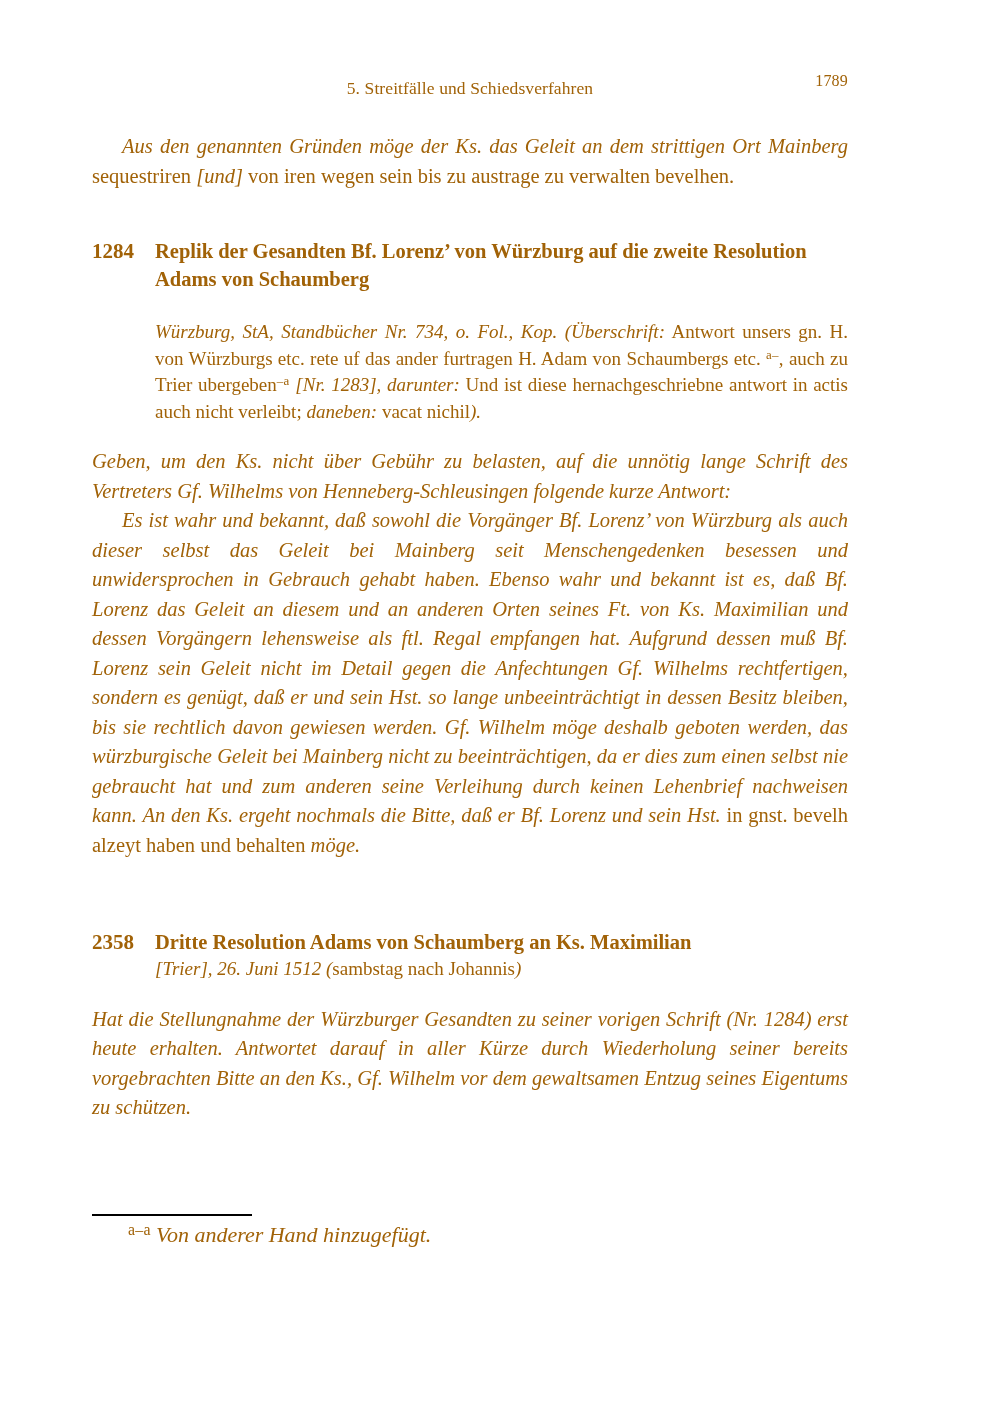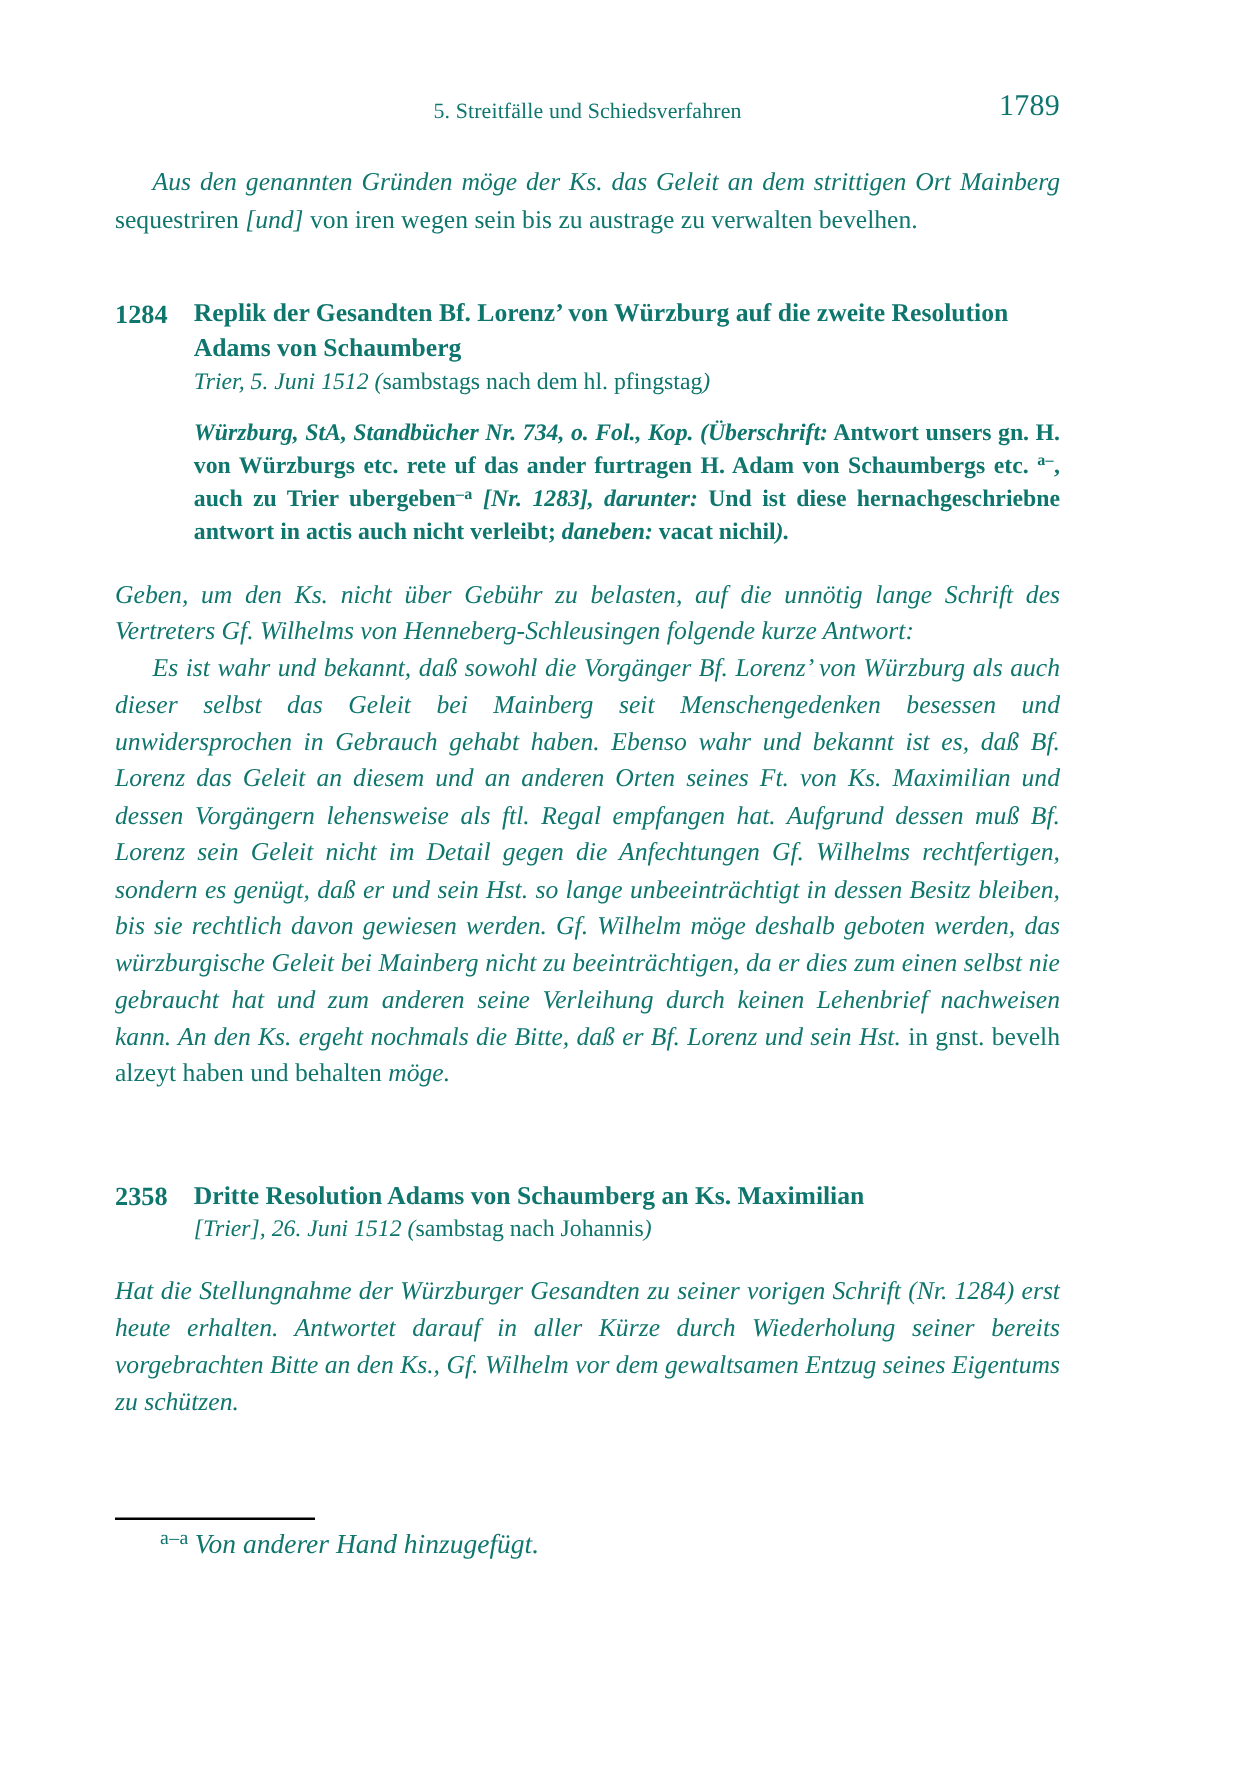--- a/index.html
+++ b/index.html
@@ -7,21 +7,21 @@
     padding: 0;
     background: #ffffff;
   }
   .page {
     position: relative;
     width: 1004px;
     height: 1418px;
     background: #ffffff;
     margin: 0 auto;
     font-family: "Liberation Serif", "DejaVu Serif", serif;
-    color: #0f766e;
+    color: #a16207;
     overflow: hidden;
   }
 
   .content {
     position: absolute;
     left: 92px;
     top: 0;
     width: 756px;
   }
 
@@ -36,21 +36,21 @@
     position: absolute;
     left: 0;
     right: 0;
     text-align: center;
     letter-spacing: 0.1px;
   }
   .runninghead .rh-page {
     position: absolute;
     right: 0;
     top: -6px;
-    font-size: 24px;
+    font-size: 16px;
     letter-spacing: 0.2px;
   }
 
   
   .para {
     font-size: 20.5px;
     line-height: 29.5px;
     text-align: justify;
     text-justify: inter-word;
     margin: 0;
@@ -91,23 +91,22 @@
     margin-left: 63px;
     width: calc(100% - 63px);
     font-size: 19px;
     line-height: 26.5px;
     text-align: justify;
   }
   .dateline {
     font-style: italic;
   }
   .sourceline {
-    margin-top: 14px;
+    margin-top: 26px;
     font-style: italic;
-    font-weight: bold;
   }
 
   sup.mark {
     font-size: 0.68em;
     font-style: normal;
     vertical-align: 0.45em;
     line-height: 0;
     letter-spacing: 0.3px;
   }
 
@@ -157,21 +156,20 @@
     <div class="gap-lg"></div>
 
     <div class="entry">
 
       <div class="entry-head">
         <span class="entry-num">1284</span>
         <span>Replik der Gesandten Bf. Lorenz’ von Würzburg auf die zweite Resolution Adams von Schaumberg</span>
       </div>
 
       <div class="subblock">
-        <div class="dateline"><span class="italic">Trier, 5. Juni 1512 (</span><span class="roman">sambstags nach dem hl. pfingstag</span><span class="italic">)</span></div>
 
         <div class="sourceline"><span class="italic">Würzburg, StA, Standbücher Nr. 734, o. Fol., Kop. (Überschrift:</span><span class="roman"> Antwort unsers gn. H. von Würzburgs etc. rete uf das ander furtragen H. Adam von Schaumbergs etc. </span><sup class="mark">a–</sup><span class="roman">, auch zu Trier ubergeben</span><sup class="mark">–a</sup><span class="italic"> [Nr. 1283], darunter:</span><span class="roman"> Und ist diese hernachgeschriebne antwort in actis auch nicht verleibt;</span><span class="italic"> daneben:</span><span class="roman"> vacat nichil</span><span class="italic">).</span></div>
       </div>
 
       <div class="gap-sm"></div>
 
       <p class="para"><span class="italic">Geben, um den Ks. nicht über Gebühr zu belasten, auf die unnötig lange Schrift des Vertreters Gf. Wilhelms von Henneberg-Schleusingen folgende kurze Antwort:</span></p>
 
       <p class="para indent-first"><span class="italic">Es ist wahr und bekannt, daß sowohl die Vorgänger Bf. Lorenz’ von Würzburg als auch dieser selbst das Geleit bei Mainberg seit Menschengedenken besessen und unwidersprochen in Gebrauch gehabt haben. Ebenso wahr und bekannt ist es, daß Bf. Lorenz das Geleit an diesem und an anderen Orten seines Ft. von Ks. Maximilian und dessen Vorgängern lehensweise als ftl. Regal empfangen hat. Aufgrund dessen muß Bf. Lorenz sein Geleit nicht im Detail gegen die Anfechtungen Gf. Wilhelms rechtfertigen, sondern es genügt, daß er und sein Hst. so lange unbeeinträchtigt in dessen Besitz bleiben, bis sie rechtlich davon gewiesen werden. Gf. Wilhelm möge deshalb geboten werden, das würzburgische Geleit bei Mainberg nicht zu beeinträchtigen, da er dies zum einen selbst nie gebraucht hat und zum anderen seine Verleihung durch keinen Lehenbrief nachweisen kann. An den Ks. ergeht nochmals die Bitte, daß er Bf. Lorenz und sein Hst.</span><span class="roman"> in gnst. bevelh alzeyt haben und behalten </span><span class="italic">möge.</span></p>
     </div>

